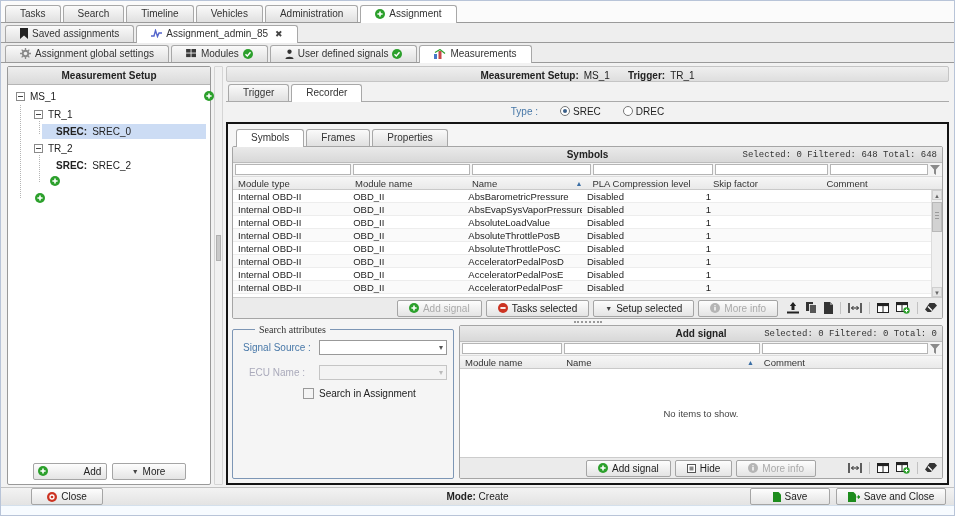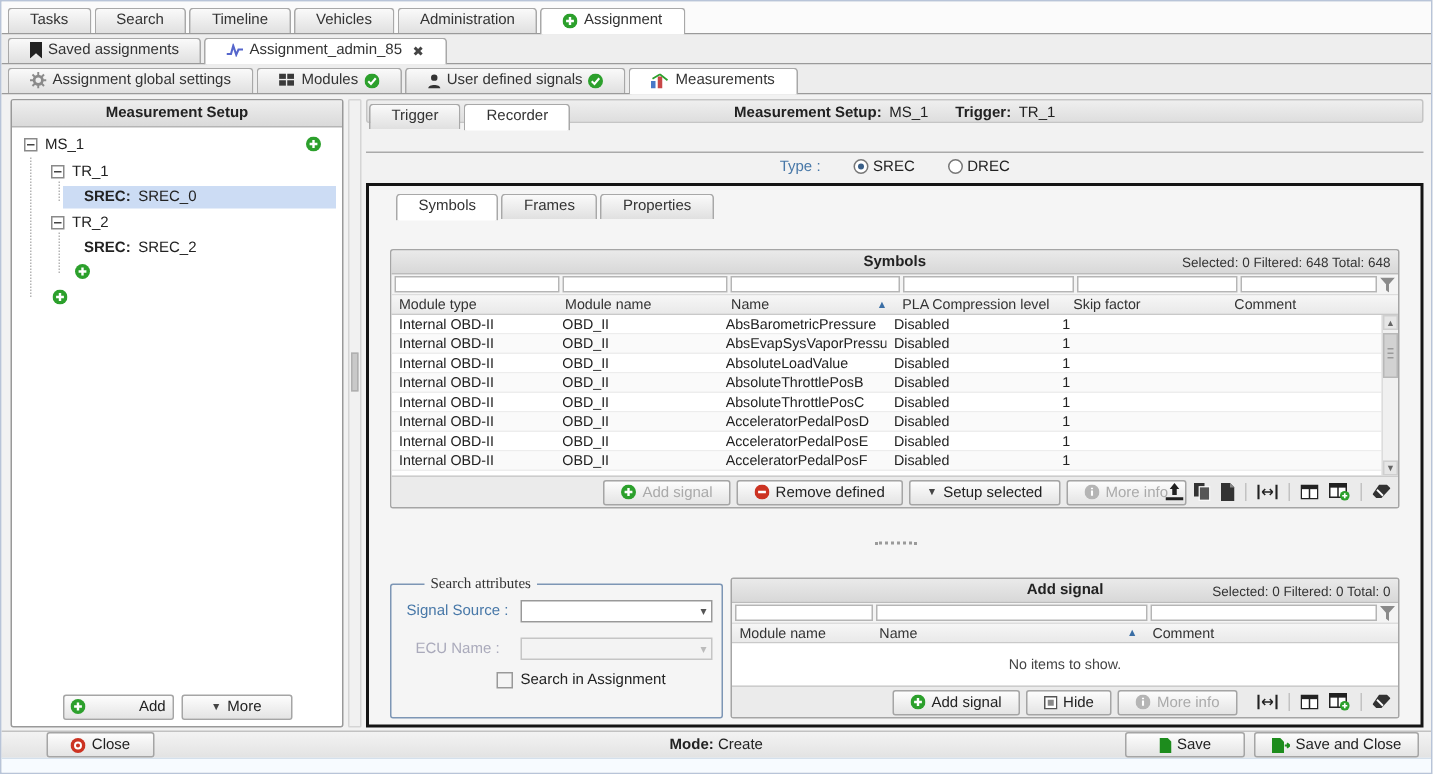--- a/index.html
+++ b/index.html
@@ -15,53 +15,53 @@
          background:linear-gradient(#fafafa,#e0e0e0); border:1px solid #a8a8a8; border-bottom:none;
          border-radius:3px 3px 0 0; margin-right:2px; white-space:nowrap; cursor:default; }
   .tab.active { background:#fff; margin-bottom:-1px; padding-bottom:4px; z-index:2; }
   .icon { display:inline-flex; align-items:center; justify-content:center; line-height:0; }
   .badge { width:10px; height:10px; }
 
   
   .main { display:flex; height:424px; padding:3px 5px 2px 6px; gap:3px; background:#f2f2f2; }
 
   
-  .left-panel { width:222px; border:1px solid #999; background:#fff; display:flex; flex-direction:column; border-radius:2px; }
+  .left-panel { width:204px; border:1px solid #999; background:#fff; display:flex; flex-direction:column; border-radius:2px; }
   .lp-header { height:18px; background:linear-gradient(#eeeeee,#dadada); border-bottom:1px solid #b5b5b5;
                font-weight:bold; font-size:10px; display:flex; align-items:center; justify-content:center; color:#222; }
   .lp-tree { flex:1; position:relative; font-size:10px; color:#222; }
   .tnode { position:absolute; display:flex; align-items:center; gap:5px; height:15px; }
   .ebox { width:9px; height:9px; border:1px solid #8a8a8a; background:#fff; position:relative; flex:0 0 auto; }
   .ebox::after { content:""; position:absolute; left:1px; right:1px; top:3px; border-top:1px solid #444; }
   .dotline { position:absolute; border-left:1px dotted #b5b5b5; width:0; }
   .sel-row { position:absolute; left:34px; right:4px; height:15px; background:#ccdcf4; }
   .lp-buttons { height:26px; display:flex; justify-content:center; gap:5px; align-items:center; }
 
   .vstrip { width:9px; background:#f1f1f1; border:1px solid #d5d5d5; position:relative; border-radius:1px; }
   .vstrip .thumb { position:absolute; top:168px; left:1px; right:1px; height:26px; background:#c9c9c9; border:1px solid #b0b0b0; }
 
   
   .right-panel { flex:1; display:flex; flex-direction:column; }
   .rp-header { height:16px; background:linear-gradient(#efefef,#dedede); border:1px solid #c5c5c5;
                display:flex; align-items:flex-end; justify-content:center; gap:5px; font-size:10px; color:#222; border-radius:2px; }
-  .rp-tabs { height:20px; display:flex; align-items:flex-end; padding:2px 0 15px 2px; border-bottom:1px solid #aaa; }
+  .rp-tabs { height:20px; display:flex; align-items:flex-end; padding:2px 0 0 2px; border-bottom:1px solid #aaa; }
   .type-row { height:18px; display:flex; align-items:center; justify-content:center; gap:22px; font-size:10px; }
   .blue-label { color:#4878a8; }
   .radio { width:10px; height:10px; border:1px solid #777; border-radius:50%; background:#fff; display:inline-block; position:relative; vertical-align:-2px; margin-right:3px; }
   .radio.on::after { content:""; position:absolute; left:2px; top:2px; width:4px; height:4px; border-radius:50%; background:#3a5f88; }
   .radio-opt { display:flex; align-items:center; color:#222; }
 
-  .blackbox { flex:1; border:2px solid #141414; background:#f5f5f5; display:flex; flex-direction:column; padding:2px 14px 4px; margin-top:2px;gap:20px; }
+  .blackbox { flex:1; border:2px solid #141414; background:#f5f5f5; display:flex; flex-direction:column; padding:2px 4px 4px; margin-top:2px; }
   .inner-tabs { height:20px; display:flex; align-items:flex-end; padding-left:4px; }
 
   .panel { border:1px solid #a5a5a5; border-radius:2px; background:#fff; display:flex; flex-direction:column; overflow:hidden; }
   .sym-panel { height:173px; }
   .panel-title { height:16px; background:linear-gradient(#eaeaea,#d8d8d8); border-bottom:1px solid #bbb; position:relative; display:flex; align-items:center; flex:0 0 auto; }
   .panel-title .ttl { position:absolute; left:0; right:0; text-align:center; font-weight:bold; font-size:10px; color:#222; }
-  .panel-title .stats { margin-left:auto; font-size:9px; color:#333; padding-right:5px; z-index:1; }
+  .panel-title .stats { margin-left:auto; font-size:9px; color:#333; padding-right:5px; z-index:1;font-family:Liberation Mono, monospace; }
   .filter-row { height:14px; display:flex; align-items:center; background:#f4f4f4; border-bottom:1px solid #ddd; padding:1px 2px; gap:2px; flex:0 0 auto; }
   .finput { height:11px; background:#fff; border:1px solid #b5b5b5; padding:0 2px; font-size:9px; min-width:0; }
   .colhead { height:13px; display:flex; background:linear-gradient(#f6f6f6,#e9e9e9); border-bottom:1px solid #c9c9c9; font-size:9.5px; color:#333; flex:0 0 auto; }
   .col { padding:0 5px; display:flex; align-items:center; overflow:hidden; white-space:nowrap; }
   .sort { color:#3a6ea5; font-size:7px; margin-left:auto; padding-left:4px; }
   .c1{width:16.5%;} .c2{width:16.5%;} .c3{width:17%;} .c4{width:17%;} .c5{width:16%;} .c6{flex:1;}
   .b1{width:21%;} .b2{width:41%;} .b3{flex:1;}
   .tbody { flex:1; display:flex; overflow:hidden; background:#fff; }
   .rows { flex:1; }
   .trow { height:13px; display:flex; border-bottom:1px solid #ededed; font-size:9.5px; color:#222; align-items:center; }
@@ -450,21 +450,21 @@
                   </span>
                 <span>Add signal</span>
               </div>
               <div class="btn">
                 <span class="icon">
                     <svg class="badge" viewBox="0 0 10 10">
                       <circle cx="5" cy="5" r="5" fill="#cc3322"></circle>
                       <path d="M2.4 5h5.2" stroke="#fff" stroke-width="1.8"></path>
                     </svg>
                   </span>
-                <span>Remove defined</span>
+                <span>Tasks selected</span>
               </div>
               <div class="btn">
                 <span style="font-size:7px;color:#444;">▼</span>
                 <span>Setup selected</span>
               </div>
               <div class="btn disabled">
                 <span class="icon">
                     <svg class="badge" viewBox="0 0 10 10">
                       <circle cx="5" cy="5" r="5" fill="#b5b5b5"></circle>
                       <path d="M5 4v3.5M5 2.2v1" stroke="#fff" stroke-width="1.4"></path>

